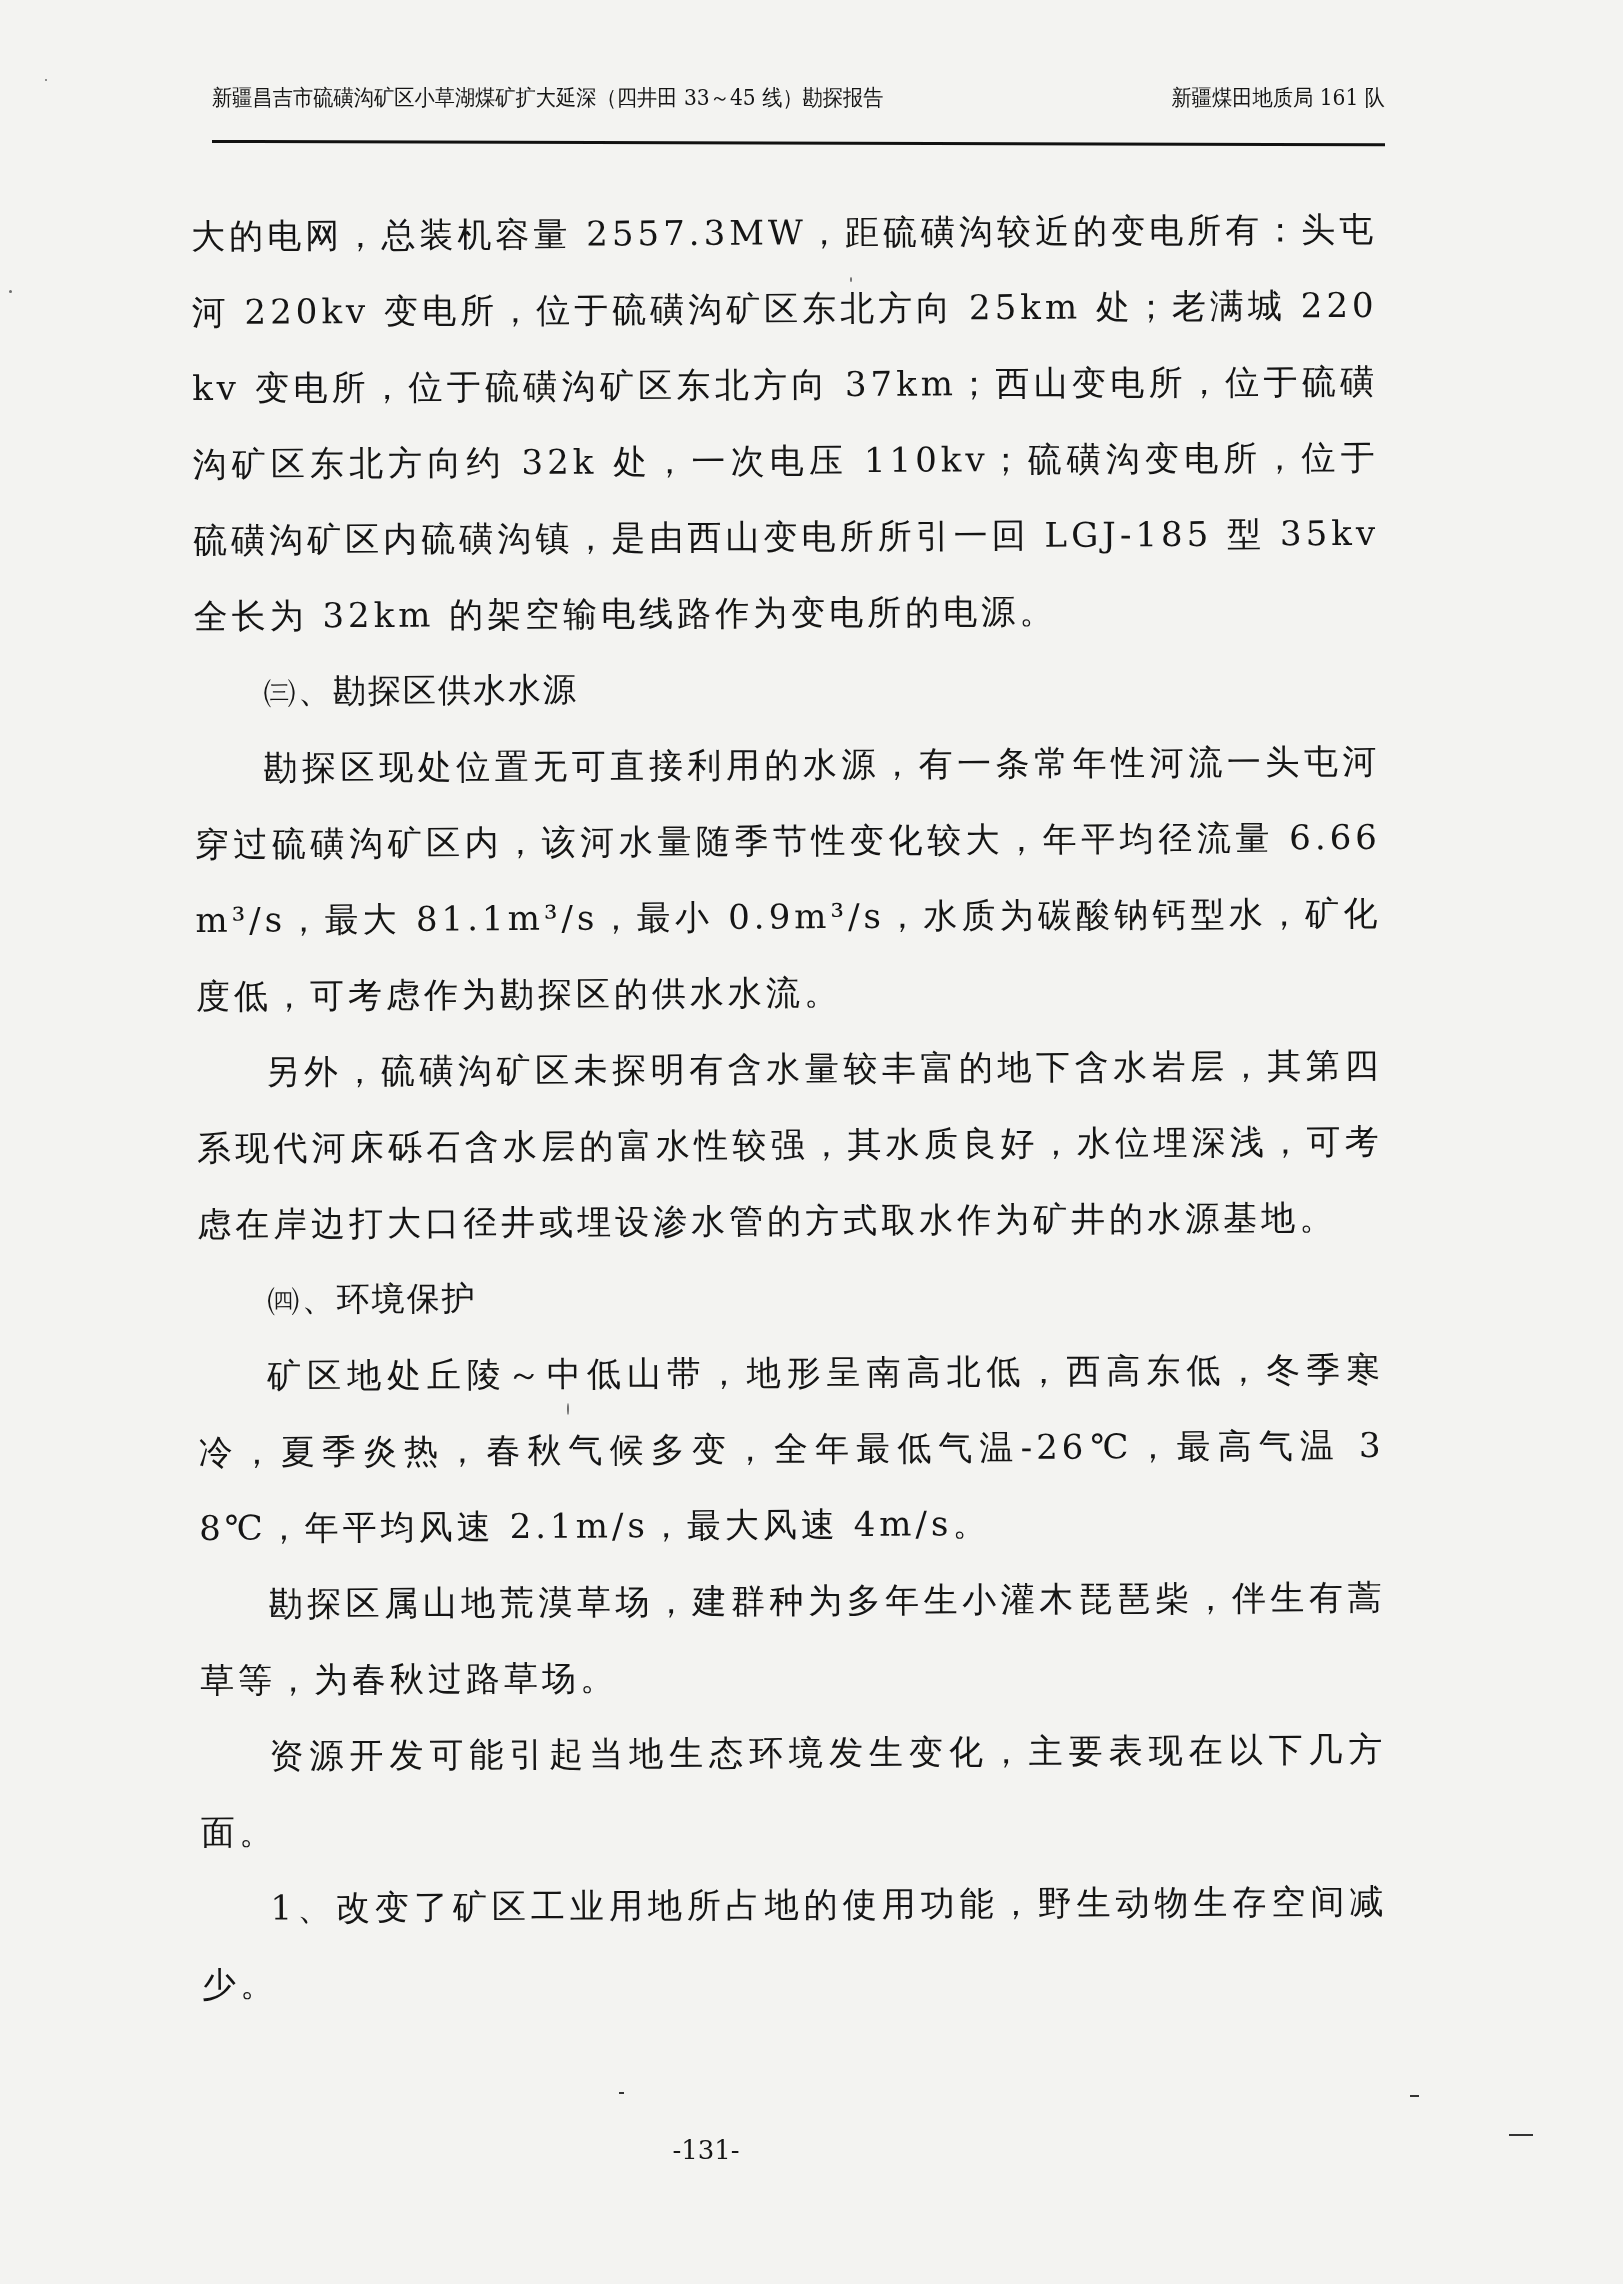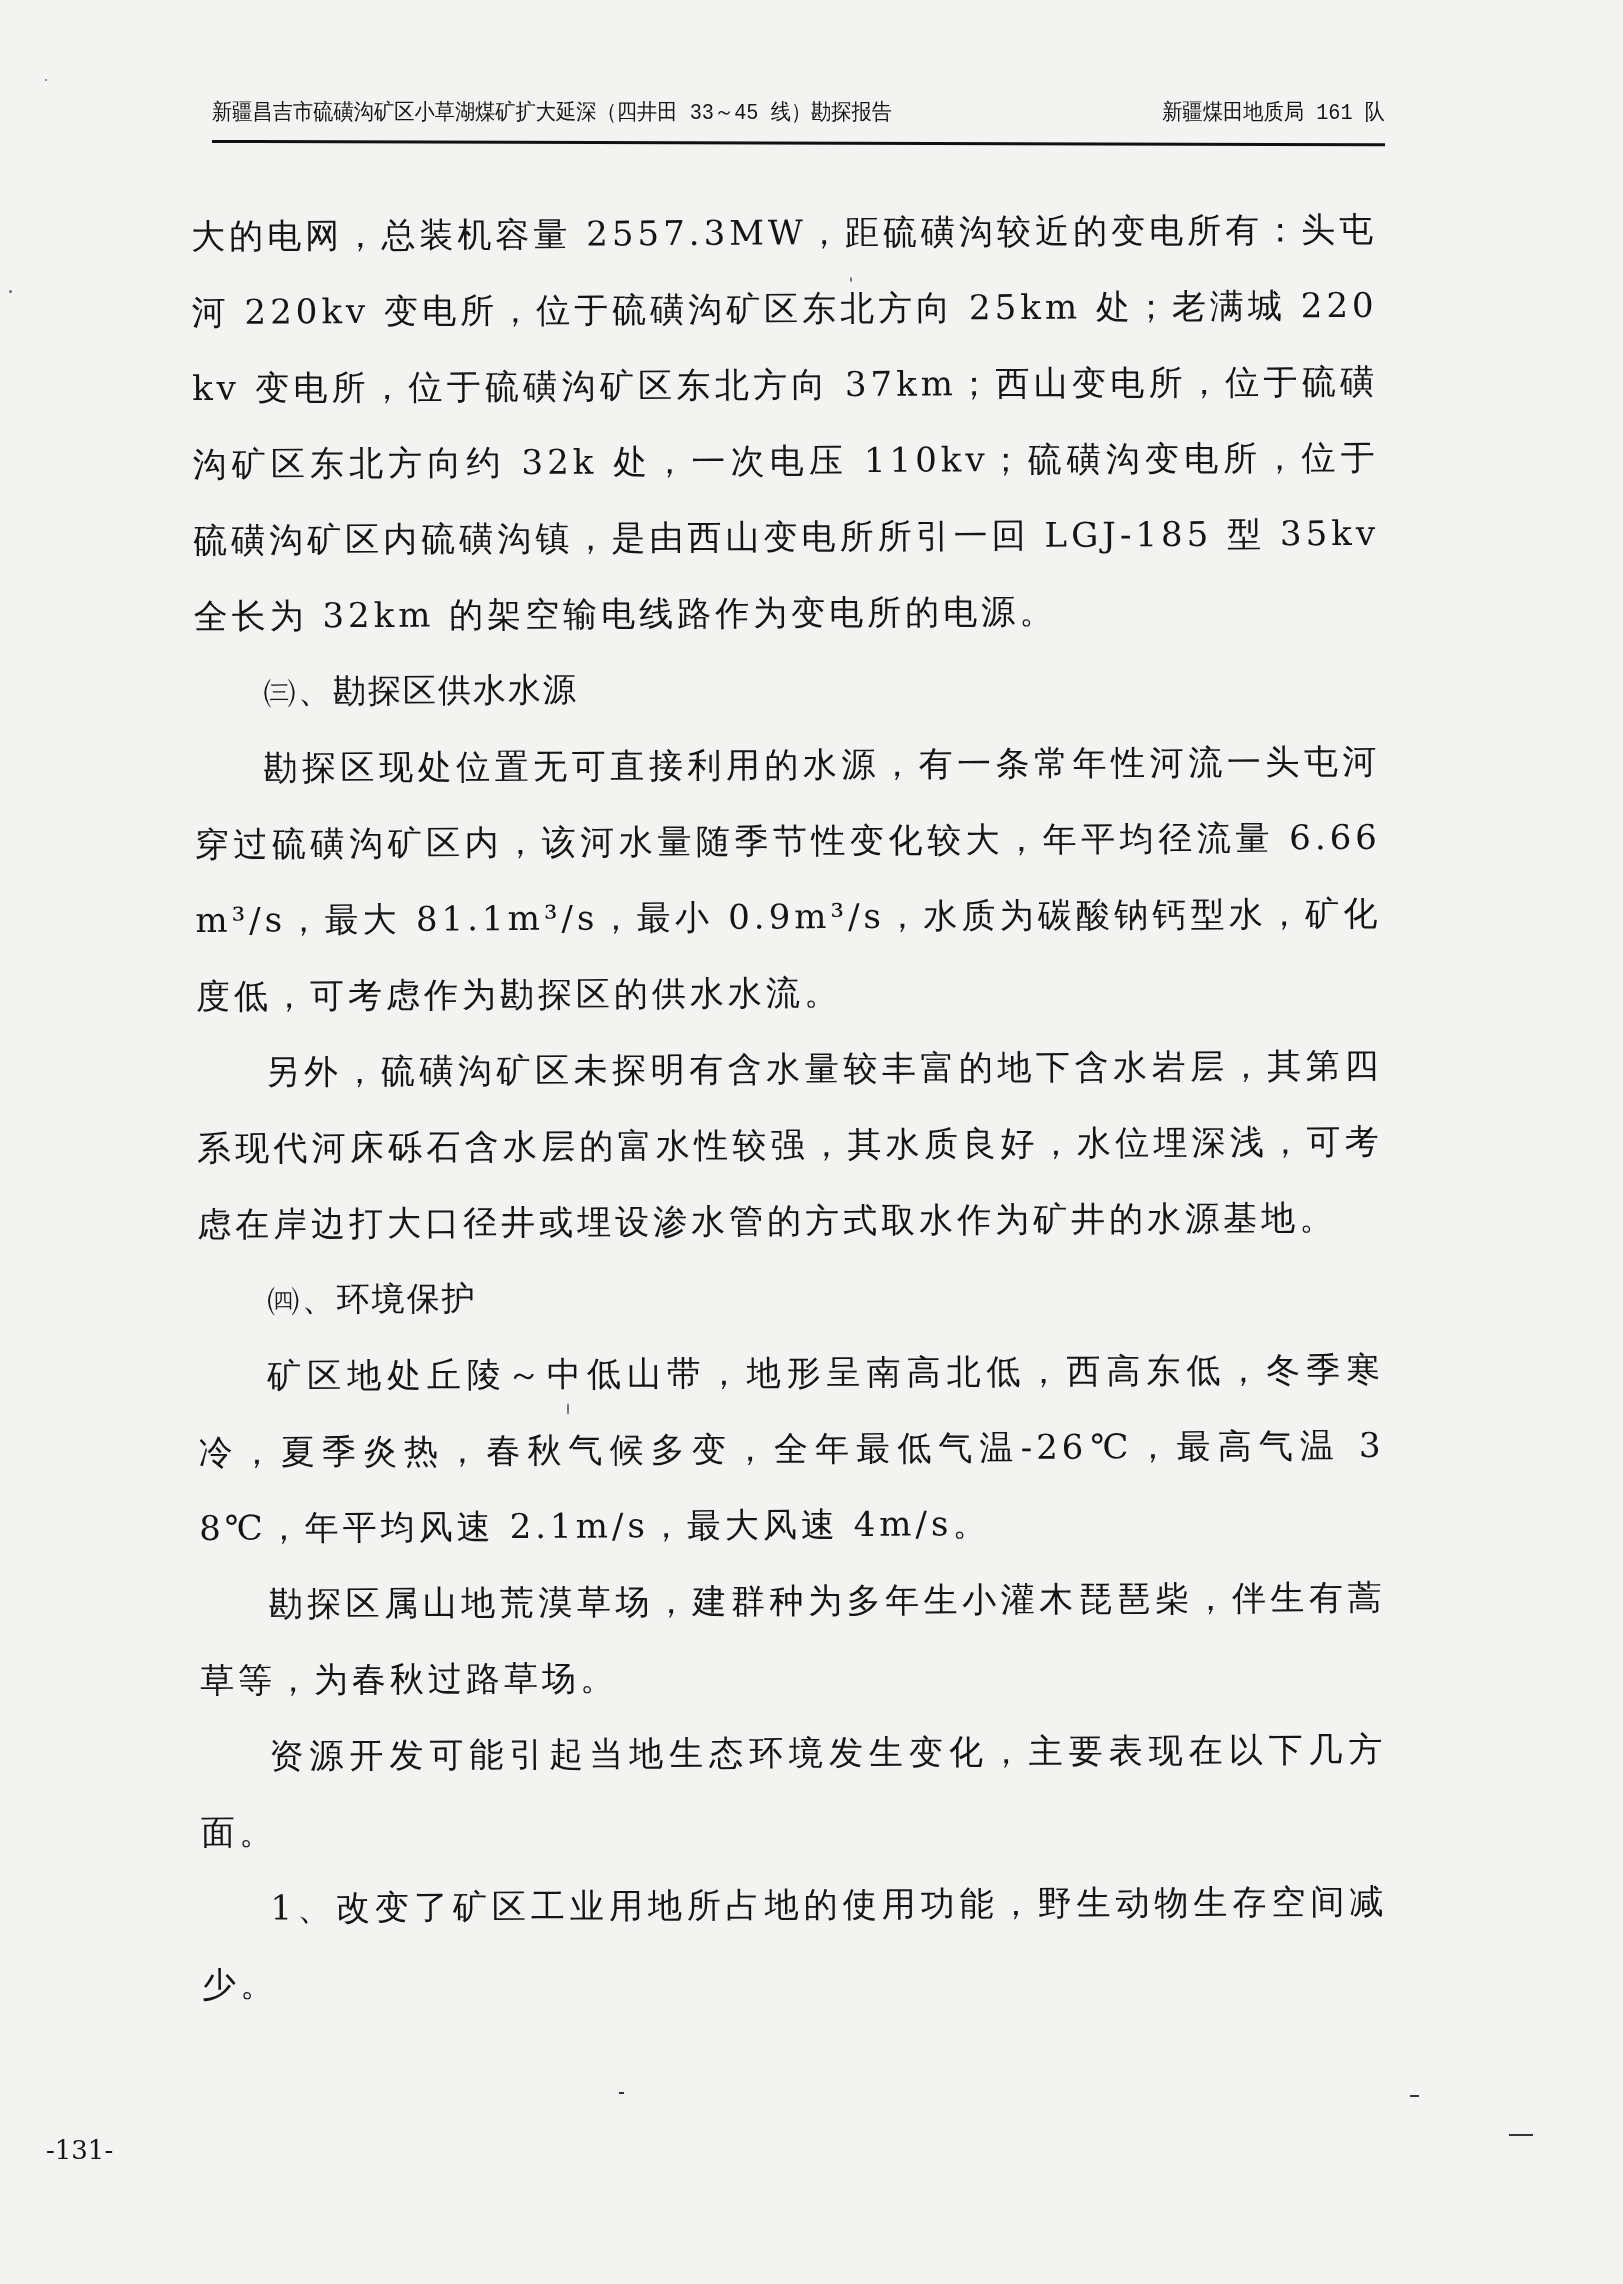--- a/index.html
+++ b/index.html
@@ -8,24 +8,23 @@
       height: 2284px;
       background: #f3f3f1;
       position: relative;
       overflow: hidden;
       font-family: "DejaVu Serif", "Liberation Serif", serif;
       color: #151515;
     }
     .header {
       position: absolute;
       left: 212px;
-      top: 99px;
+      top: 83px;
       width: 1173px;
       height: 40px;
-      font-family: Liberation Mono, monospace;
     }
     .header-title {
       position: absolute;
       left: 0;
       top: 0;
       font-size: 22px;
       line-height: 29px;
       letter-spacing: 0px;
       white-space: nowrap;
       transform: scaleX(0.92);
@@ -74,24 +73,23 @@
       line-height: 76px;
       margin: 0;
       padding-left: 69px;
       letter-spacing: 2px;
     }
     .page-number {
       position: absolute;
       left: 0;
       width: 1412px;
       top: 2134px;
-      text-align: left;
+      text-align: center;
       font-size: 26px;
       line-height: 33px;
-      margin-left: 46px;
     }
     .speck {
       position: absolute;
       background: #6c6c6c;
       border-radius: 50%;
     }
     .dash-mark {
       position: absolute;
       height: 2px;
       background: #333;

